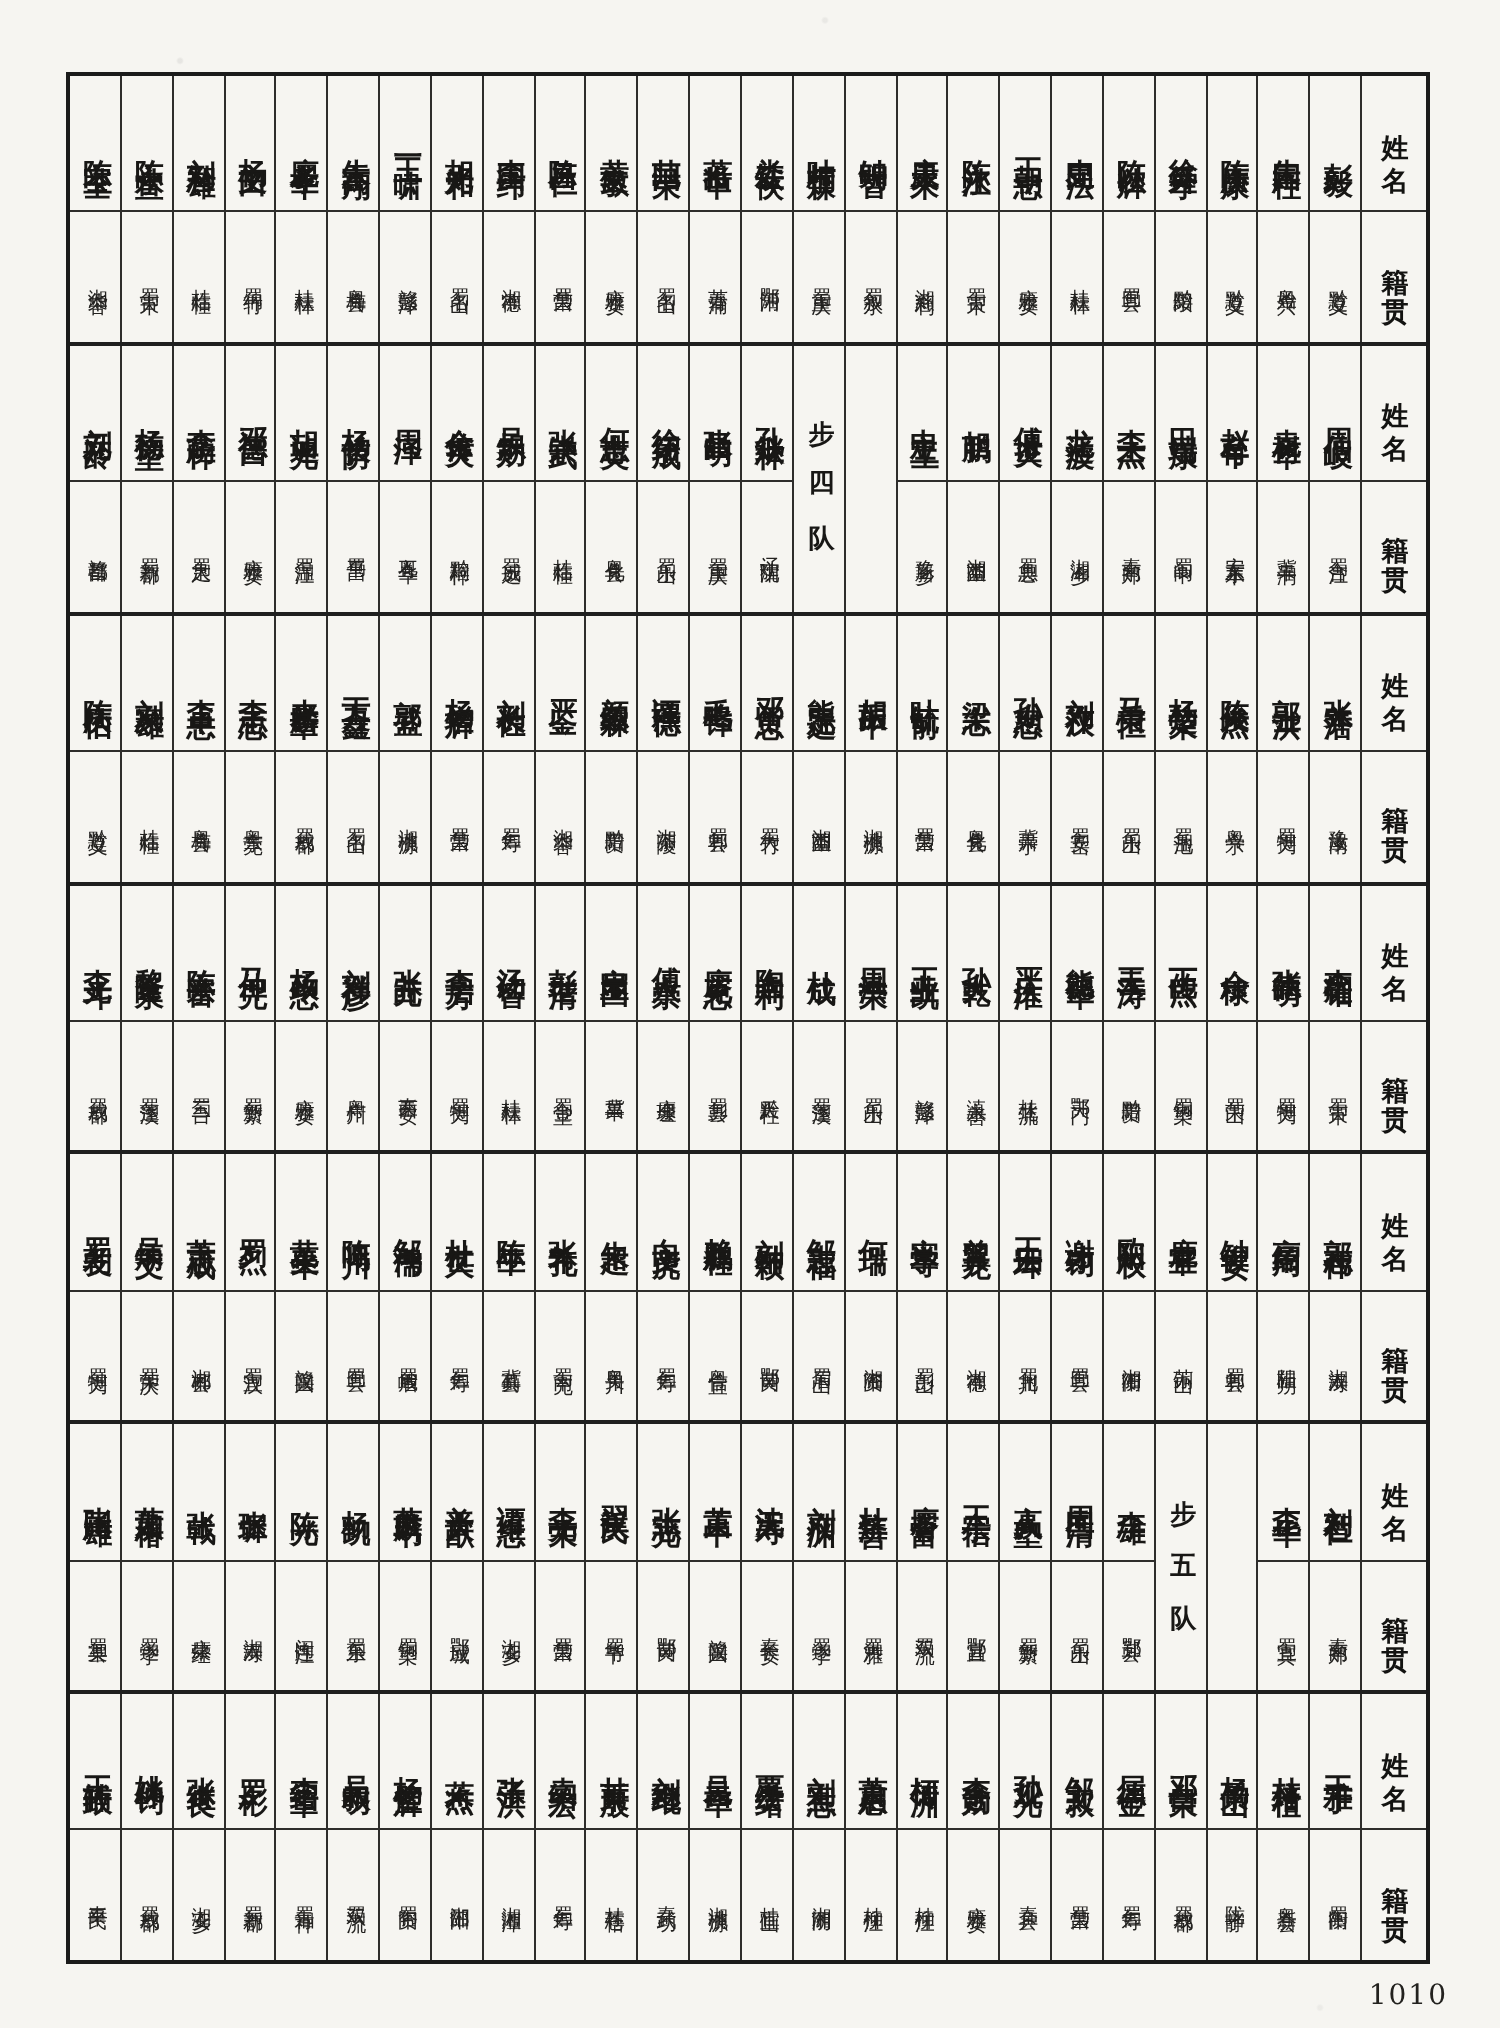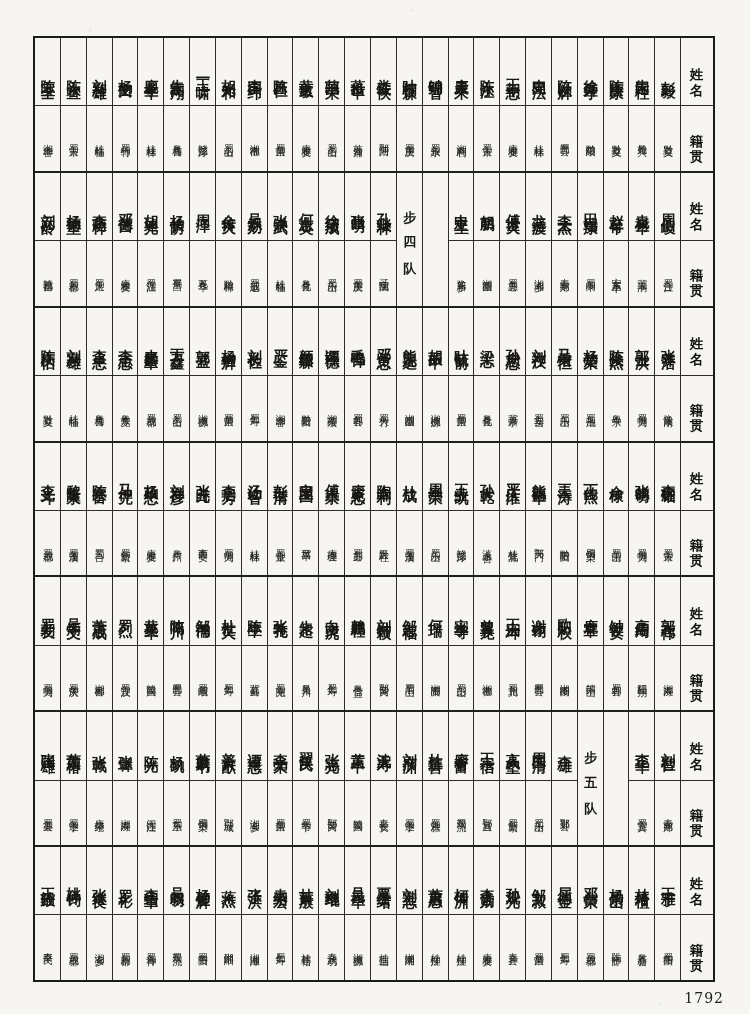--- a/index.html
+++ b/index.html
@@ -1487,14 +1487,14 @@
         <div class="col col-header">
           <div class="cell cell-name">
             <span class="vtext header-text">姓名</span>
           </div>
           <div class="cell cell-origin">
             <span class="vtext header-text">籍贯</span>
           </div>
         </div>
       </div>
     </div>
-  <div class="page-number">1792</div>
+  <div class="page-number">1010</div>
 </div>
 
 </body></html>

